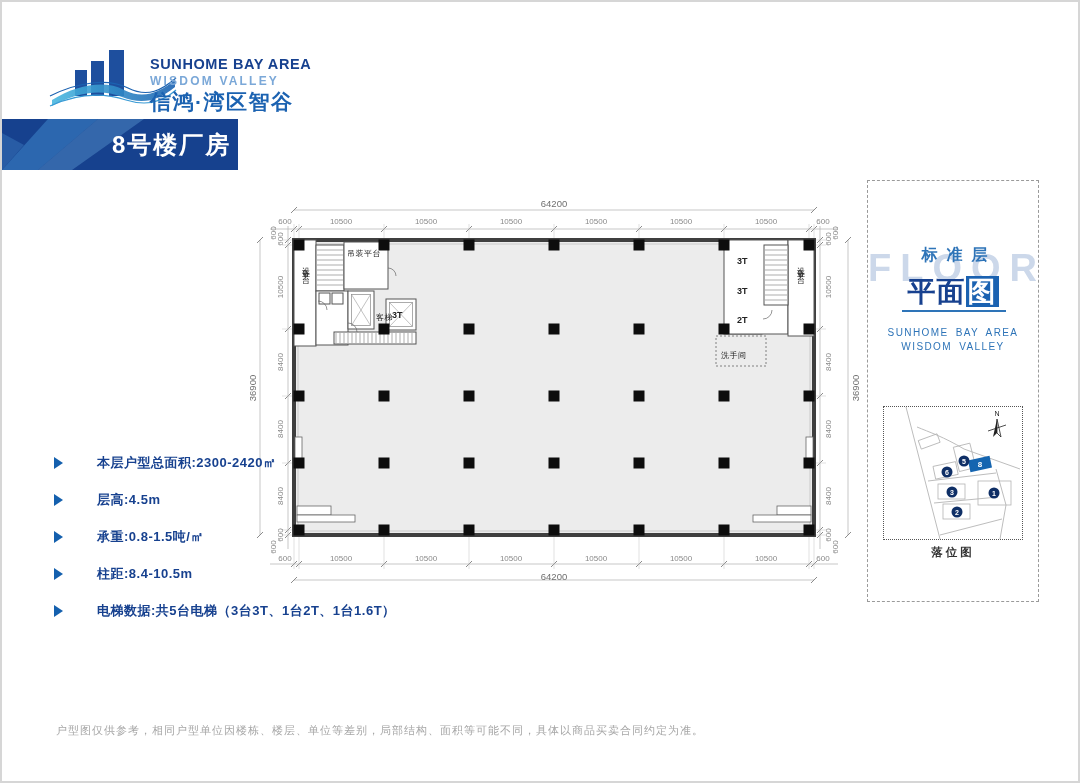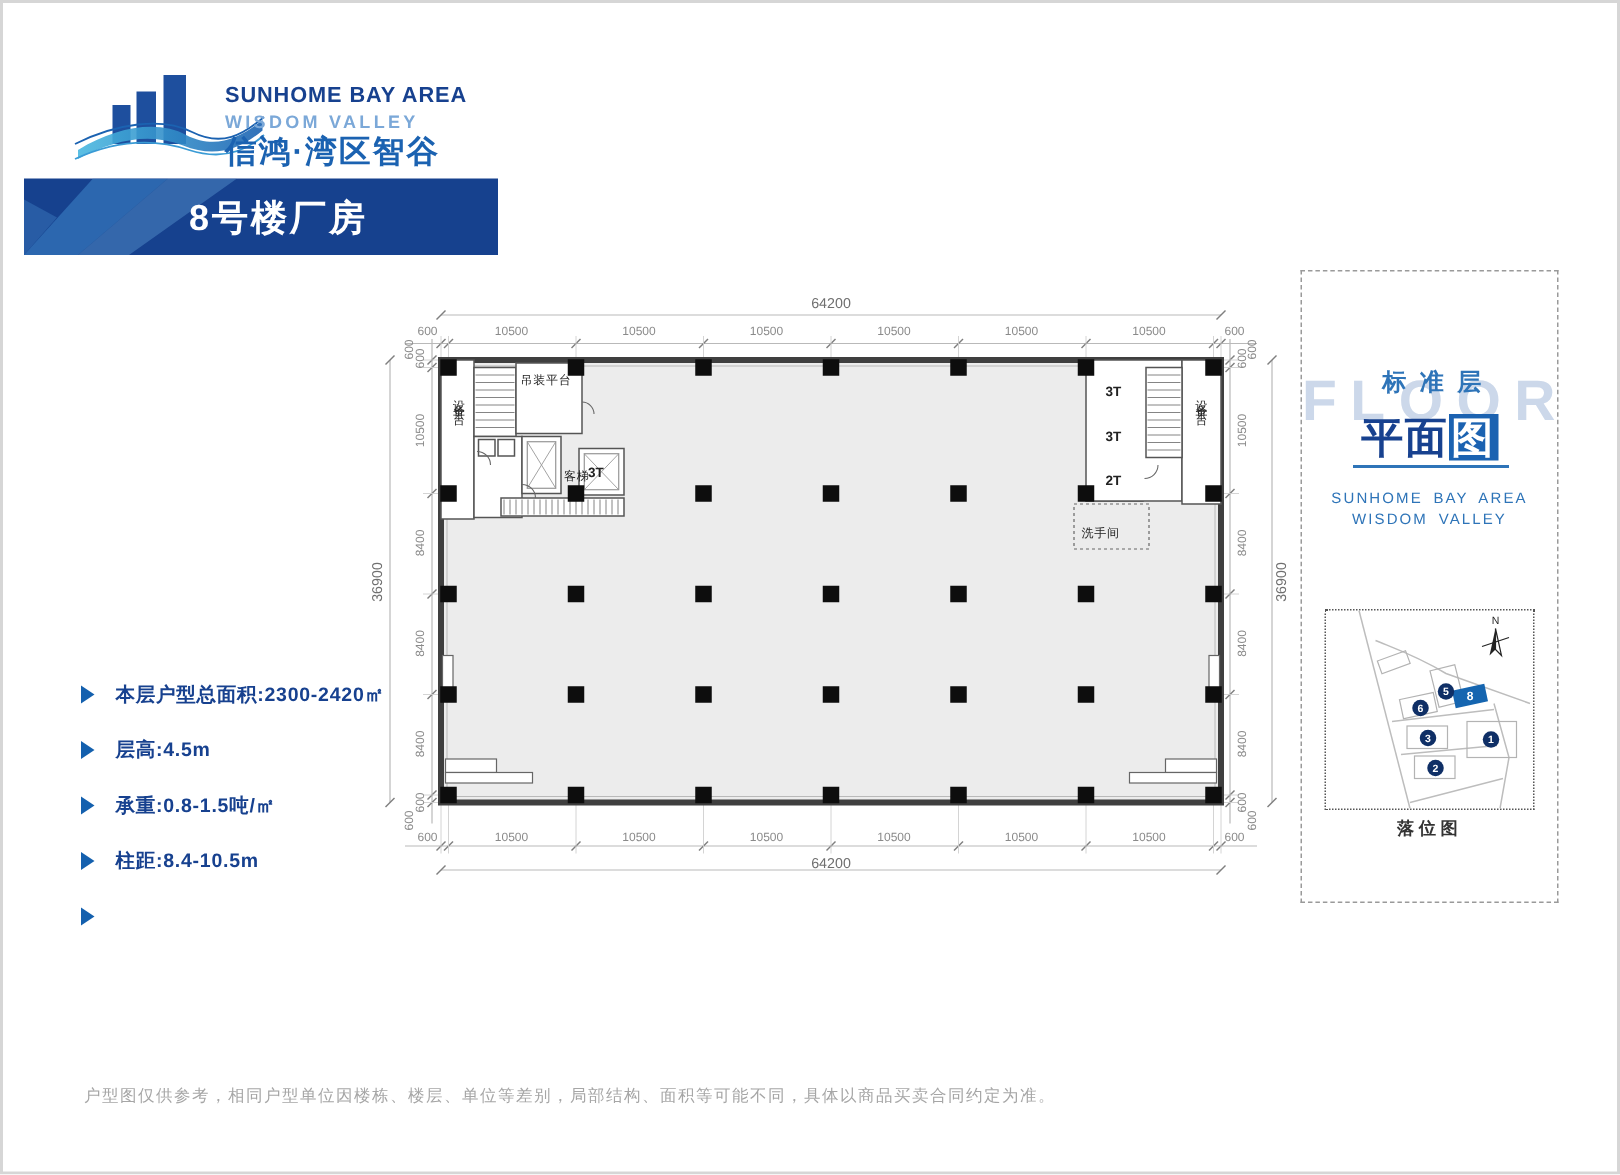--- a/index.html
+++ b/index.html
@@ -4,34 +4,34 @@
 <style>
   html,body{margin:0;padding:0;background:#ffffff;}
   .page{position:relative;width:1080px;height:783px;background:#fff;border:2px solid #d6d6d6;box-sizing:border-box;overflow:hidden;font-family:"Liberation Sans",sans-serif;}
   
   .logo-svg{position:absolute;left:46px;top:36px;}
   .brand{position:absolute;left:148px;top:55px;line-height:1;}
   .brand-en{font-size:14.5px;font-weight:bold;color:#17418f;letter-spacing:.6px;}
   .brand-sub{font-size:12px;font-weight:bold;color:#7ba8d8;letter-spacing:2.2px;margin-top:3px;}
   .brand-cn{font-size:21px;font-weight:bold;color:#1b62b1;letter-spacing:1.5px;margin-top:4px;}
   
-  .banner{position:absolute;left:14px;top:117px;width:316px;height:51px;background:#16418e;overflow:hidden;}
+  .banner{position:absolute;left:0;top:117px;width:236px;height:51px;background:#16418e;overflow:hidden;}
   .banner svg{position:absolute;left:0;top:0;}
   .banner-title{position:absolute;left:110px;top:0;height:51px;display:flex;align-items:center;color:#fff;font-size:24px;font-weight:bold;letter-spacing:2px;}
   
   .plan-svg{position:absolute;left:0;top:0;}
   .dim{position:absolute;font-size:8px;color:#8a8a8a;white-space:nowrap;transform:translate(-50%,-50%);}
   .dim.v{transform:translate(-50%,-50%) rotate(-90deg);}
   .dim.total{font-size:9.5px;color:#6f6f6f;}
   .room-label{position:absolute;font-size:8px;color:#222;white-space:nowrap;letter-spacing:.5px;}
   .room-label.vert{writing-mode:vertical-rl;letter-spacing:3px;}
   .room-label.lift{font-size:9px;font-weight:bold;width:18px;text-align:left;letter-spacing:0;}
   
   .specs{position:absolute;left:52px;top:442px;}
-  .spec-row{display:flex;align-items:center;height:37px;}
+  .spec-row{display:flex;align-items:center;height:37px;gap:20px;}
   .spec-tri{width:0;height:0;border-left:9px solid #1460ae;border-top:6px solid transparent;border-bottom:6px solid transparent;margin-right:14px;flex:none;}
   .spec-text{font-size:13px;font-weight:600;color:#17418f;letter-spacing:.5px;white-space:nowrap;}
   
   .panel{position:absolute;left:865px;top:178px;width:172px;height:422px;border:1px dashed #9a9a9a;box-sizing:border-box;}
   .panel .watermark{position:absolute;left:0;top:66px;width:100%;text-align:left;font-size:38px;font-weight:bold;letter-spacing:9px;color:#ccd8ea;}
   .panel .t-top{position:absolute;left:6px;top:64px;width:100%;text-align:center;font-size:16px;color:#2e74b8;letter-spacing:9px;font-weight:600;}
   .panel .t-main{position:absolute;left:0;top:92px;width:100%;text-align:center;font-size:28px;font-weight:bold;color:#17418f;letter-spacing:1px;}
   .panel .t-main .suffix{background:#1b62b1;color:#fff;padding:0 2px;}
   .panel .divider{position:absolute;left:34px;top:129px;width:104px;height:2px;background:#2e74b8;}
   .panel .pbrand{position:absolute;left:0;width:100%;text-align:center;font-size:10px;color:#2e74b8;letter-spacing:1.4px;word-spacing:3px;}
@@ -360,20 +360,21 @@
       <div class="spec-row">
         <span class="spec-tri"></span>
         <span class="spec-text">承重:0.8-1.5吨/㎡</span>
       </div>
       <div class="spec-row">
         <span class="spec-tri"></span>
         <span class="spec-text">柱距:8.4-10.5m</span>
       </div>
       <div class="spec-row">
         <span class="spec-tri"></span>
+        <span class="spec-text">电梯数据:共5台电梯（3台3T、1台2T、1台1.6T）</span>
       </div>
     </div>
 
   <div class="panel">
     <div class="watermark">FLOOR</div>
     <div class="t-top">标准层</div>
     <div class="t-main"><span>平面</span><span class="suffix">图</span></div>
     <div class="divider"></div>
     <div class="pbrand l1">SUNHOME BAY AREA</div>
     <div class="pbrand l2">WISDOM VALLEY</div>

